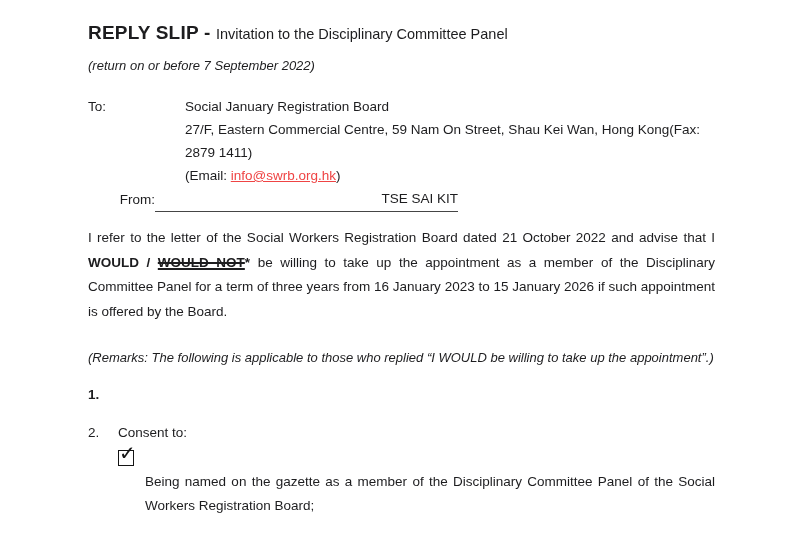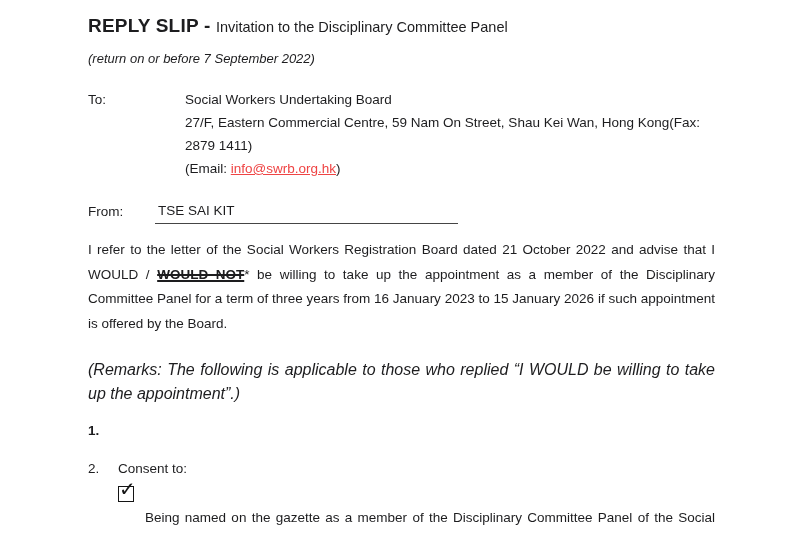--- a/index.html
+++ b/index.html
@@ -11,62 +11,62 @@
     width: 800px;
     height: 533px;
     overflow: hidden;
     font-family: "Liberation Sans", "DejaVu Sans", sans-serif;
     color: #1d1d1f;
   }
   .page {
     box-sizing: border-box;
     width: 800px;
     height: 533px;
-    padding: 13px 85px 0 88px;
+    padding: 20px 85px 0 88px;
     background: #ffffff;
   }
   
   .title-line { line-height: 26px; white-space: nowrap; }
   .title-bold  { font-size: 19px; font-weight: bold; letter-spacing: 0.2px; }
   .title-rest  { font-size: 14.5px; font-weight: normal; }
   .deadline    { margin-top: 10px; font-size: 13px; font-style: italic; line-height: 18px; }
 
   
   .addr-block { display: flex; margin-top: 20px; gap: 30px; }
   .addr-label { width: 67px; flex: 0 0 67px; font-size: 13.5px; line-height: 23px; }
   .addr-lines { font-size: 13.5px; line-height: 23px; }
   .email-link { color: #ef4444; text-decoration: underline; cursor: pointer; }
 
-  .from-block { display: flex; margin-top: 19px; align-items: flex-end; }
+  .from-block { display: flex; margin-top: 0; align-items: flex-end; text-align: right; }
   .from-label { width: 67px; flex: 0 0 67px; font-size: 13.5px; line-height: 24px; }
   .from-name-field {
     width: 300px;
     border-bottom: 1.5px solid #454545;
     font-size: 13.5px;
     line-height: 24px;
     padding-left: 3px;
   }
 
   
   .para {
     margin-top: 14px;
     font-size: 13.5px;
     line-height: 24.5px;
     text-align: justify;
   }
-  .bold { font-weight: normal; }
+  .bold { font-weight: bold; }
   .struck {
     font-weight: bold;
     text-decoration: line-through underline;
     text-decoration-thickness: 1.5px;
   }
 
   .remarks {
     margin-top: 22px;
-    font-size: 16px;
+    font-size: 13px;
     font-style: italic;
     line-height: 24px;
     text-align: justify;
   }
 
   
   .list-item { display: flex; font-size: 13.5px; line-height: 18px; }
   .item-1 { margin-top: 16px; }
   .item-2 { margin-top: 20px; }
   .item-num { width: 30px; flex: 0 0 30px; }
@@ -105,21 +105,21 @@
 <div class="page">
 
   <div class="title-line">
     <span class="title-bold">REPLY SLIP - </span><span class="title-rest">Invitation to the Disciplinary Committee Panel</span>
   </div>
   <div class="deadline">(return on or before 7 September 2022)</div>
 
   <div class="addr-block">
     <div class="addr-label">To:</div>
     <div class="addr-lines">
-      <div>Social Workers Undertaking Board</div>
+      <div>Social January Registration Board</div>
       <div>27/F, Eastern Commercial Centre, 59 Nam On Street, Shau Kei Wan, Hong Kong(Fax:</div>
       <div>2879 1411)</div>
       <div><span>(Email: </span><a class="email-link">info@swrb.org.hk</a><span>)</span></div>
     </div>
   </div>
 
   <div class="from-block">
     <div class="from-label">From:</div>
     <div class="from-name-field">TSE SAI KIT</div>
   </div>

